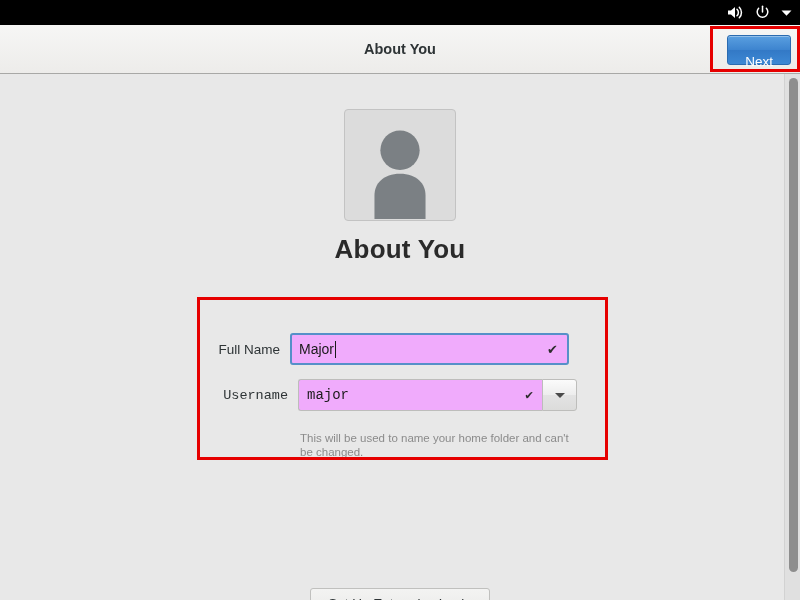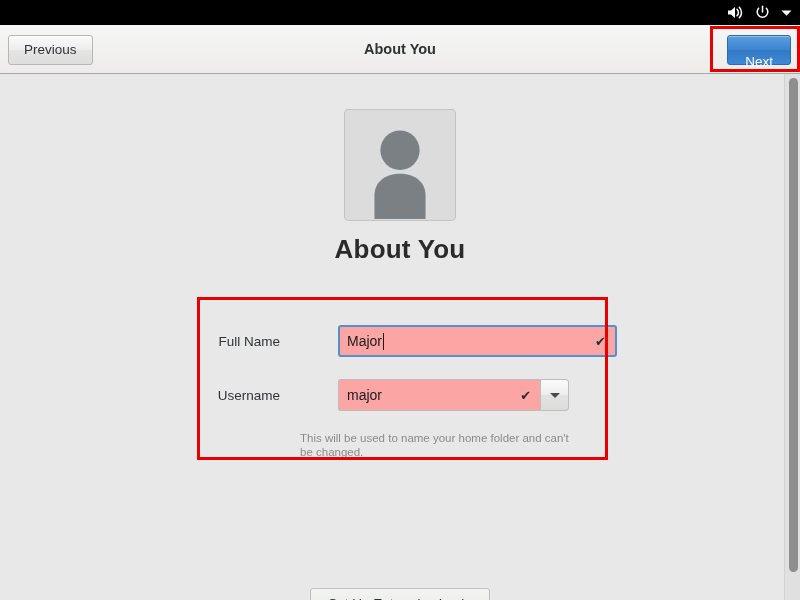--- a/index.html
+++ b/index.html
@@ -92,37 +92,36 @@
     position: absolute; left: 197px; top: 223px;
     width: 411px; height: 163px;
   }
   .annot-form {
     position: absolute; left: 0; top: 0;
     width: 411px; height: 163px;
     border: 3px solid #e60000;
     pointer-events: none;
   }
   .row { position: absolute; display: flex; align-items: center; }
-  .row-fullname { left: 0; top: 28px; }
-  .row-username { left: 0; top: 82px; }
+  .row-fullname { left: 0; top: 36px; }
+  .row-username { left: 8px; top: 82px; font-family: Liberation Mono, monospace; }
 
   .field-label {
     width: 93px; text-align: right; padding-right: 10px;
     font-size: 13.5px; color: #2e3436;
   }
 
   .entry {
     position: relative;
     width: 279px; height: 32px;
-    background: #fca5a5;
+    background: #f0abfc;
     border: 1px solid #bdbdbb;
     border-radius: 3px;
     display: flex; align-items: center;
     padding: 0 8px;
-    margin-left: 48px;
   }
   .entry.focused {
     border: 2px solid #5690c8;
     padding: 0 7px;
   }
   .entry-text {
     font-size: 14px; color: #1a1a1a;
     white-space: nowrap;
   }
   .caret {
@@ -224,21 +223,20 @@
     <span class="tray-icon">
       <svg width="11" height="8" viewBox="0 0 11 8">
         <path d="M0.5 1.5h10L5.5 6.8z" fill="#ffffff"></path>
       </svg>
     </span>
   </div>
 </div>
 
 <div class="headerbar">
   <div class="header-title">About You</div>
-  <button class="btn-previous">Previous</button>
   <button class="btn-next">Next</button>
 </div>
 
 <div class="content">
 
   <div class="avatar">
     <svg width="112" height="112" viewBox="0 0 112 112">
       <circle cx="56" cy="42" r="20" fill="#7b8084"></circle>
       <path d="M56 66c-17 0-26 10-26 22v24h52V88c0-12-9-22-26-22z" fill="#7b8084"></path>
     </svg>

